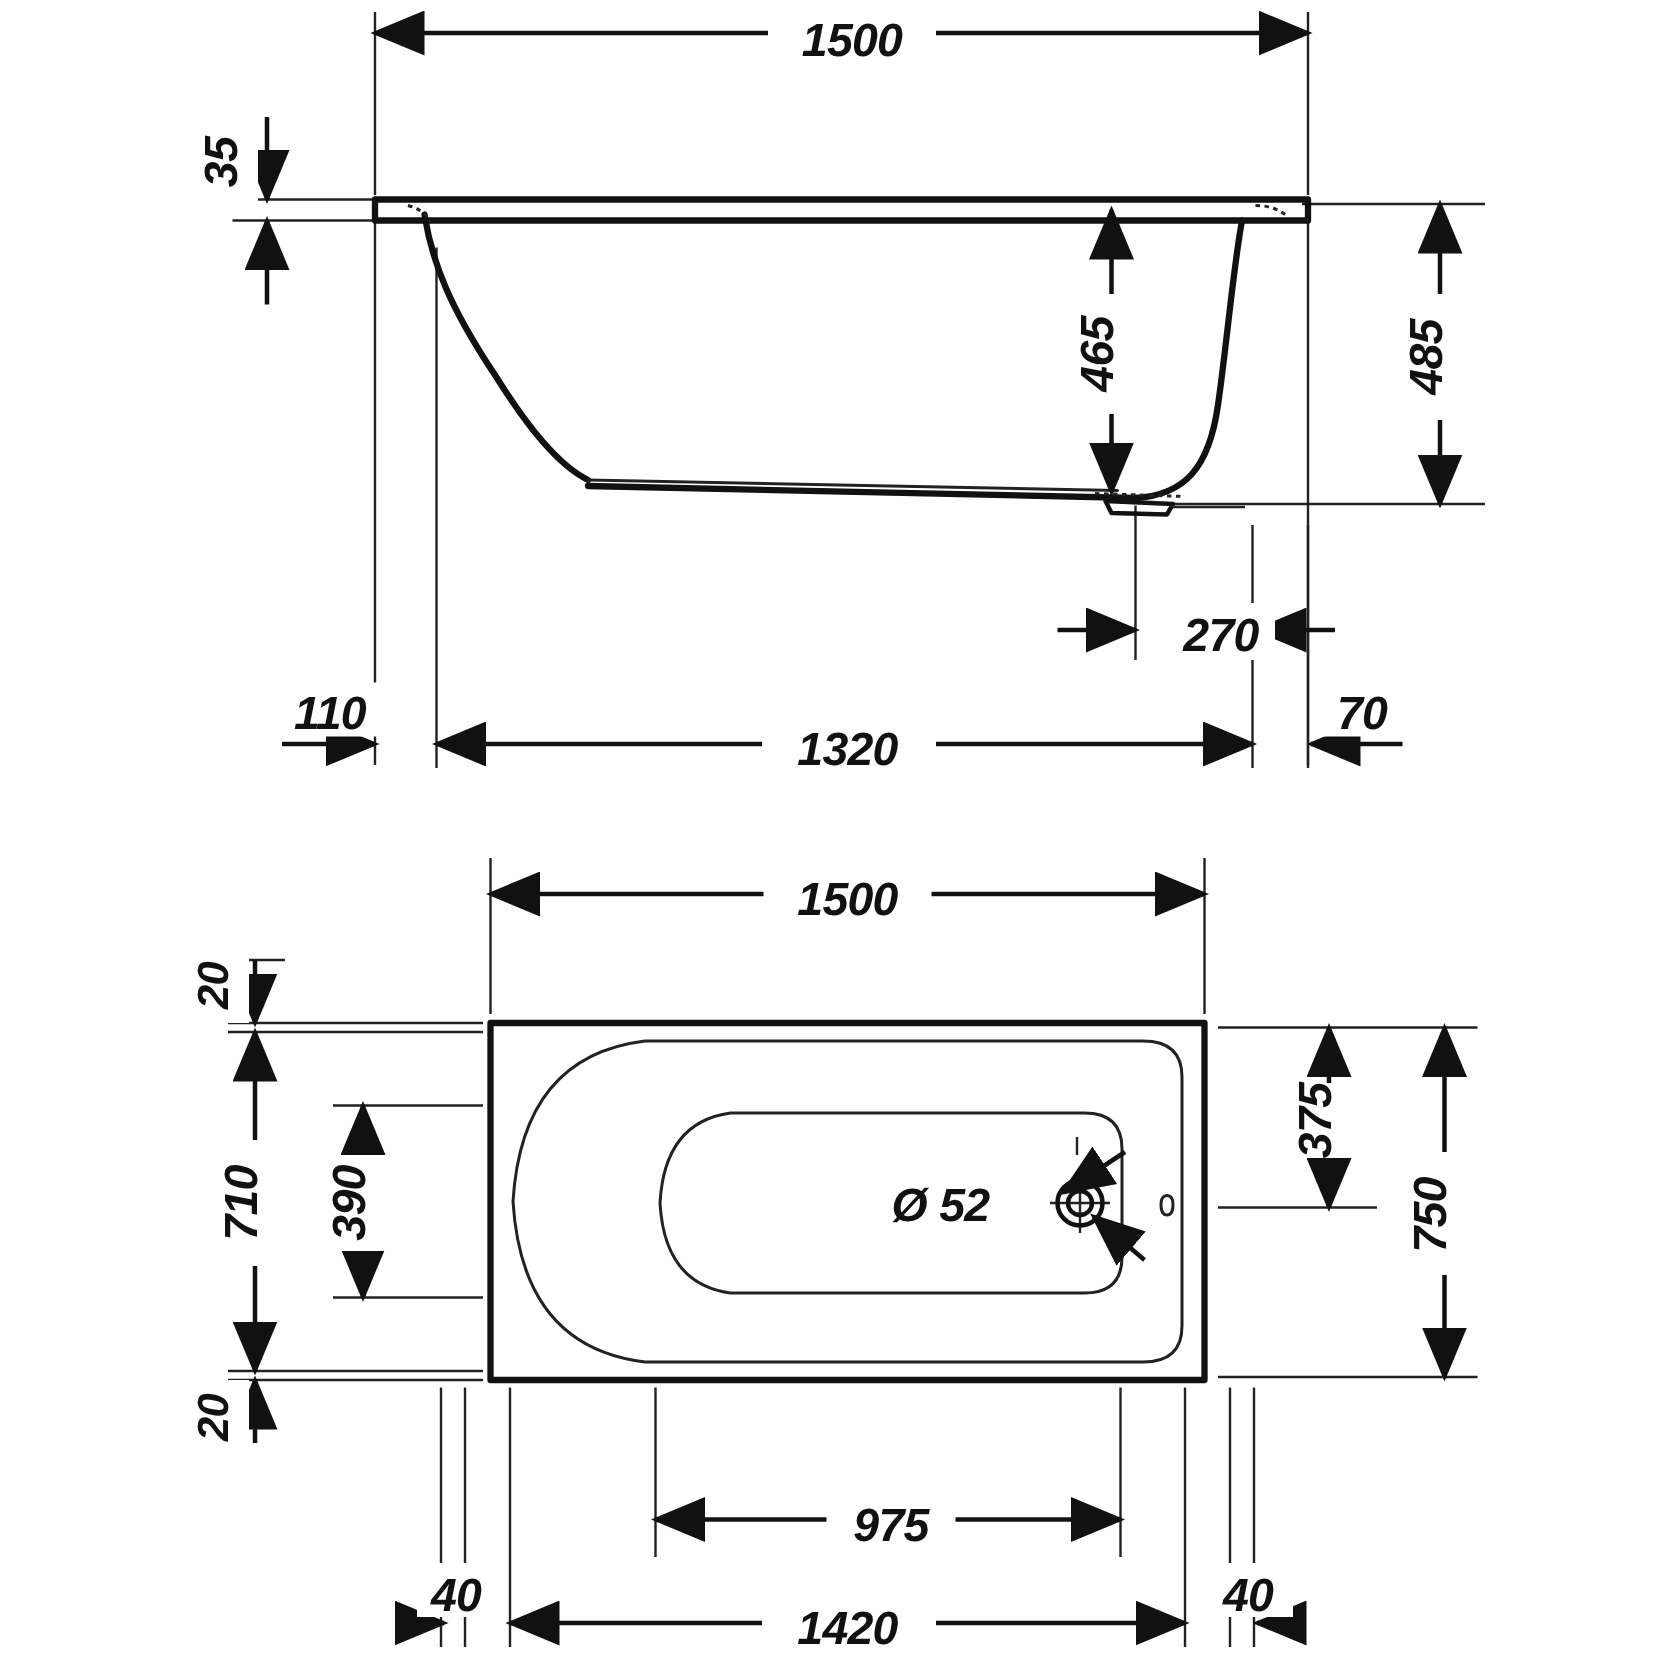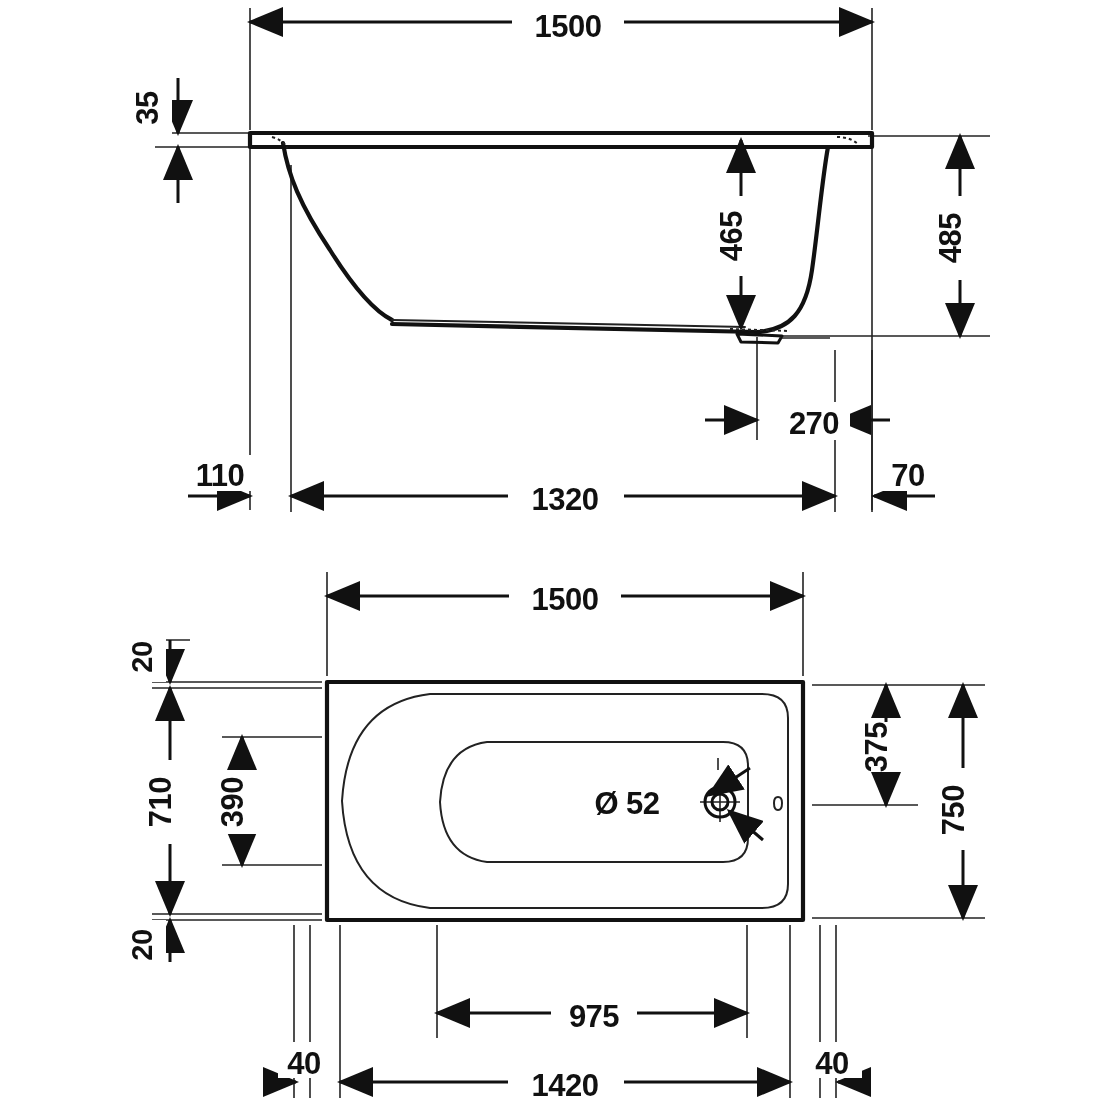--- a/index.html
+++ b/index.html
@@ -12,20 +12,21 @@
     width: 1105px;
     height: 1105px;
     font-family: "Liberation Sans", sans-serif;
     overflow: hidden;
   }
   #drawing-root {
     position: relative;
     width: 1105px;
     height: 1105px;
     background: #ffffff;
+    font-style: italic;
   }
   svg.sheet {
     display: block;
     width: 1105px;
     height: 1105px;
   }
   .dim-text {
     font-family: "Liberation Sans", sans-serif;
     font-weight: bold;
     font-size: 31px;

